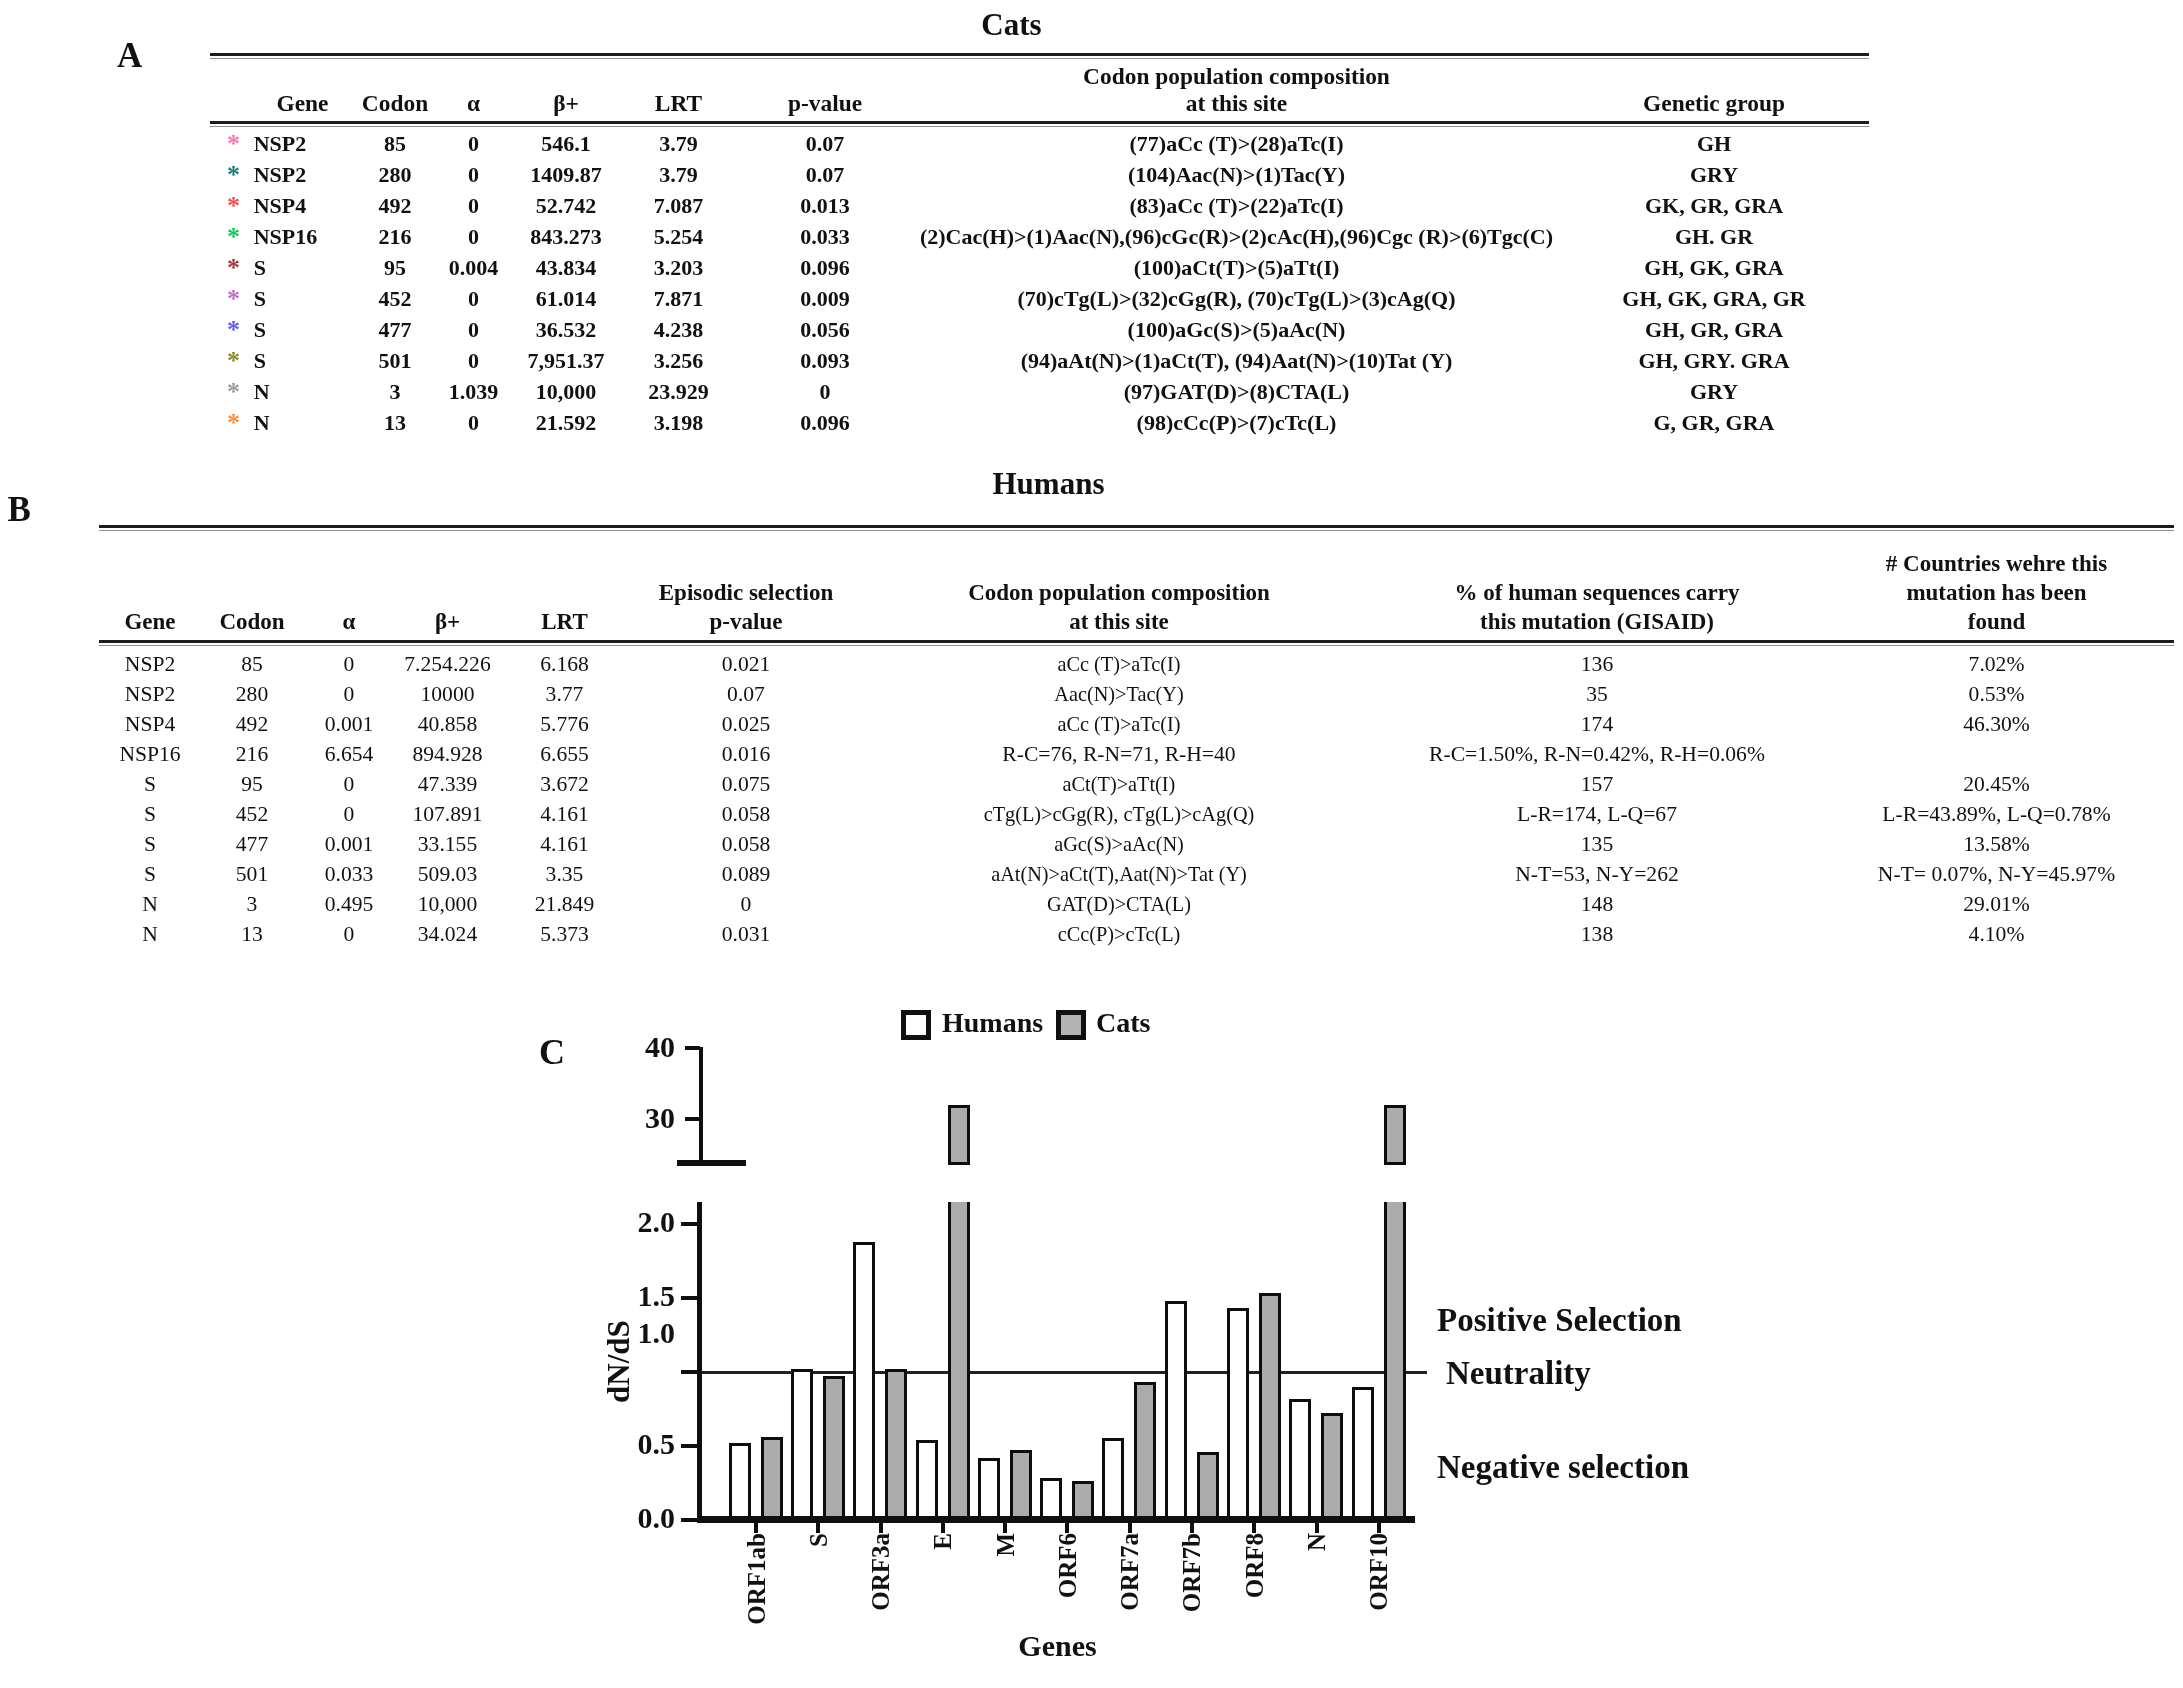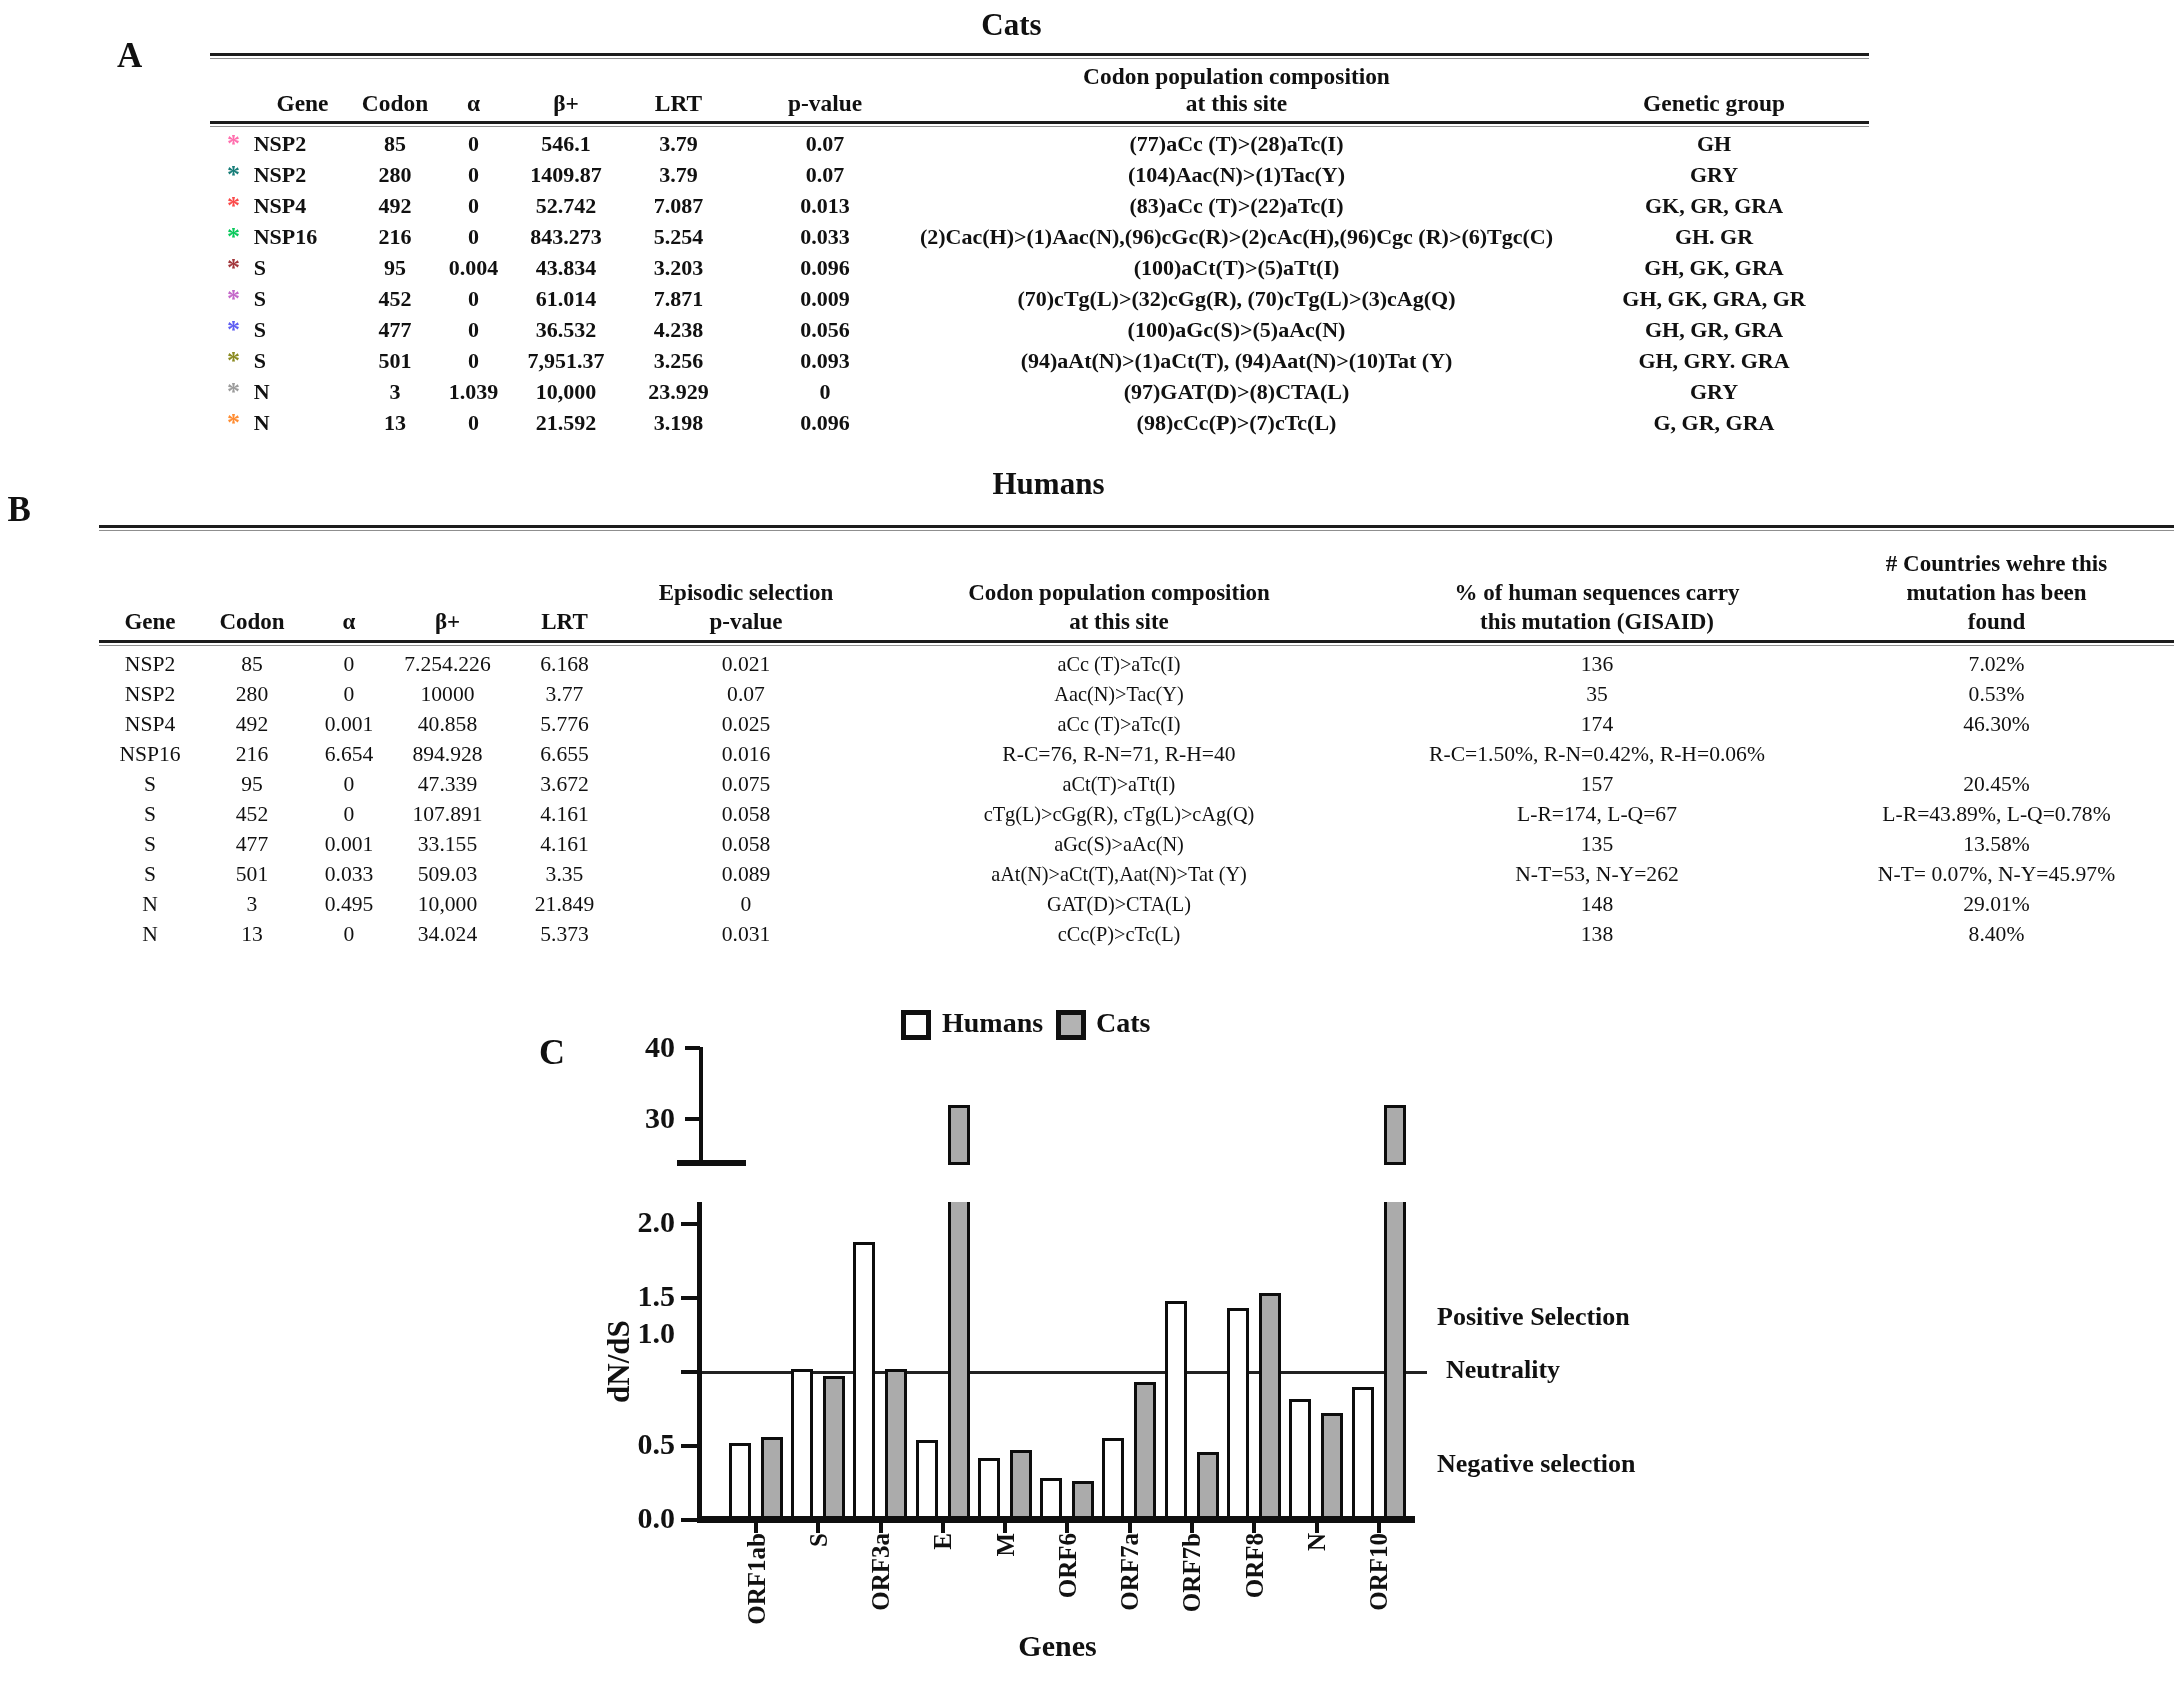--- a/index.html
+++ b/index.html
@@ -21,21 +21,21 @@
   .rowB{height:30px;align-items:center;font-size:21.6px;font-weight:normal;text-align:center;}
   .rowB .comp{font-size:20.3px;}
   
   .blk{background:#0f0f0f;}
   .thin{background:#222;}
   .ytick-lab{font-size:30px;font-weight:bold;text-align:right;}
   .bar{box-sizing:border-box;border:3.7px solid #0d0d0d;position:absolute;}
   .bar.h{background:#ffffff;}
   .bar.c{background:#ababab;}
   .xlab{font-size:25px;font-weight:bold;transform:rotate(-90deg);text-align:right;line-height:27px;}
-  .sideLab{font-size:26px;font-weight:bold;white-space:nowrap;}
+  .sideLab{font-size:33px;font-weight:bold;white-space:nowrap;}
   .swatch{box-sizing:border-box;width:30px;height:30px;border:5px solid #101010;position:absolute;}
   .legLab{font-size:28px;font-weight:bold;}
 </style>
 </head>
 <body>
 
 <div class="abs b" style="left:117px;top:36px;font-size:35px;">A</div>
 <div class="abs b ctr" style="left:888px;top:7.4px;width:247px;font-size:31px;">Cats</div>
 
 <div class="abs drule" style="left:210px;top:53px;width:1659px;"></div>
@@ -303,21 +303,21 @@
     </div>
     <div class="gridB rowB">
       <div>N</div>
       <div>13</div>
       <div>0</div>
       <div>34.024</div>
       <div>5.373</div>
       <div>0.031</div>
       <div class="comp">cCc(P)&gt;cTc(L)</div>
       <div>138</div>
-      <div>8.40%</div>
+      <div>4.10%</div>
     </div>
 </div>
 
 <div class="abs b" style="left:539px;top:1031px;font-size:36px;">C</div>
 
 <div class="abs swatch" style="left: 901px; top: 1010px; background: rgb(255, 255, 255);"></div>
 <div class="abs legLab" style="left:942px;top:1007px;">Humans</div>
 <div class="abs swatch" style="left: 1056px; top: 1010px; background: rgb(179, 179, 179);"></div>
 <div class="abs legLab" style="left:1096px;top:1007px;">Cats</div>
 

